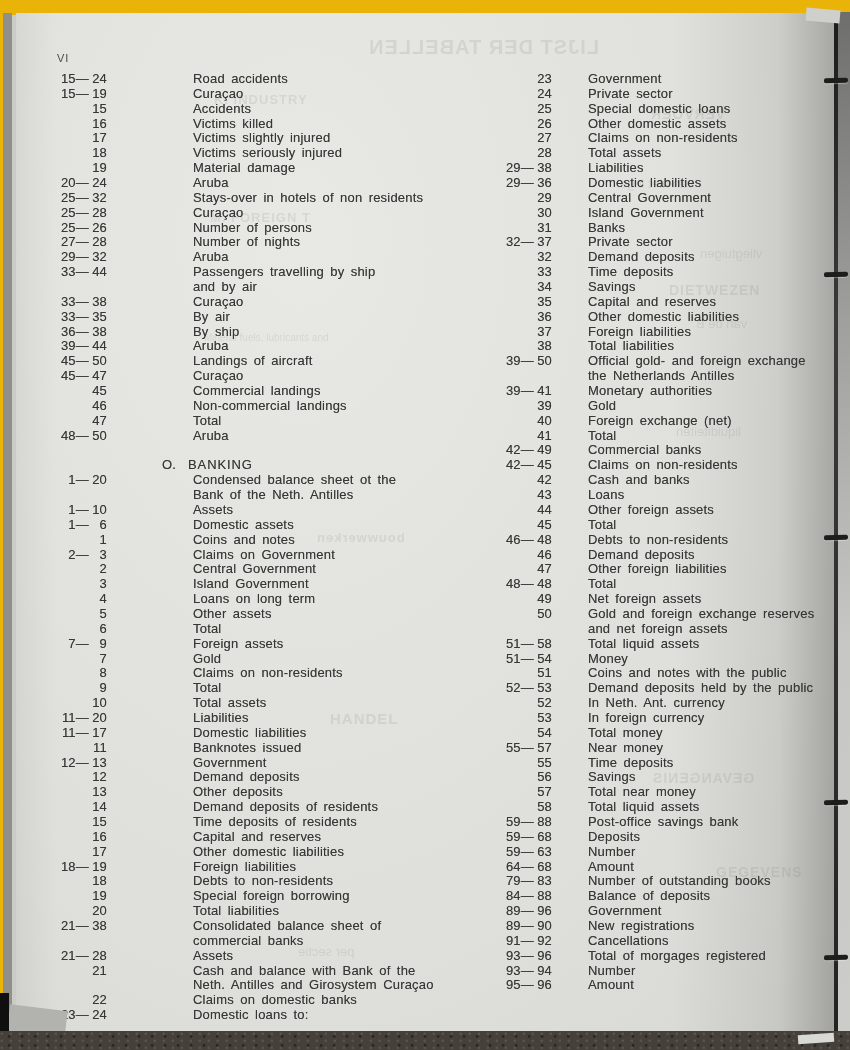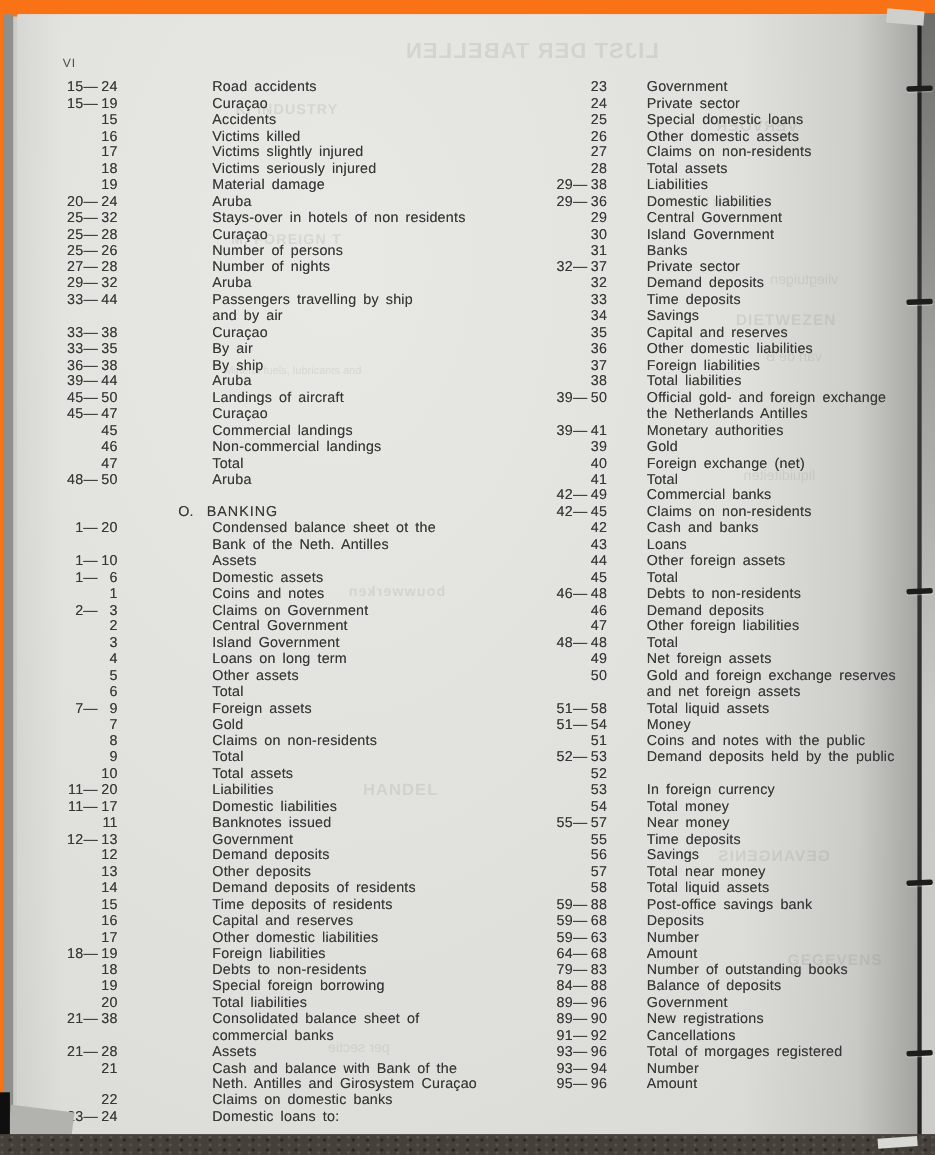--- a/index.html
+++ b/index.html
@@ -53,21 +53,21 @@
       radial-gradient(circle at 70% 60%, rgba(0,0,0,.38) 1px, transparent 1.9px);
     background-size:9px 7px,13px 9px;}
   .black-notch{position:absolute;left:0;bottom:15px;width:9px;height:42px;background:#0f0f0f;}
   .corner-wedge{position:absolute;left:6px;bottom:12px;width:58px;height:34px;background:#b2b2ae;
                 transform:rotate(7deg);transform-origin:bottom left;}
   .tatter{position:absolute;bottom:7px;left:798px;width:36px;height:9px;background:#d8d8d4;transform:rotate(-4deg);}
 </style>
 </head>
 <body>
 
-<div class="photo" style="background: #f97316;">
+<div class="photo" style="background: #eab308;">
   <div class="edge-gray"></div>
   <div class="edge-light"></div>
 
   <div class="paper">
     <div class="pagenum">VI</div>
     <div id="ghost-layer">
         <span class="ghost mir bold" style="left: 352px; top: 23px; font-size: 20px;">LIJST DER TABELLEN</span>
         <span class="ghost bold" style="left: 198px; top: 79px; font-size: 13px;">K. INDUSTRY</span>
         <span class="ghost bold" style="left: 194px; top: 197px; font-size: 13px;">M. FOREIGN T</span>
         <span class="ghost" style="left: 188px; top: 319px; font-size: 10px;">Mineral fuels, lubricants and</span>
@@ -607,20 +607,21 @@
           <span class="desc">Coins and notes with the public</span>
         </div>
         <div class="row">
           <span class="n1">52—</span>
           <span class="n2">53</span>
           <span class="desc">Demand deposits held by the public</span>
         </div>
         <div class="row">
           <span class="n1"></span>
           <span class="n2">52</span>
+          <span class="desc">In Neth. Ant. currency</span>
         </div>
         <div class="row">
           <span class="n1"></span>
           <span class="n2">53</span>
           <span class="desc">In foreign currency</span>
         </div>
         <div class="row">
           <span class="n1"></span>
           <span class="n2">54</span>
           <span class="desc">Total money</span>

